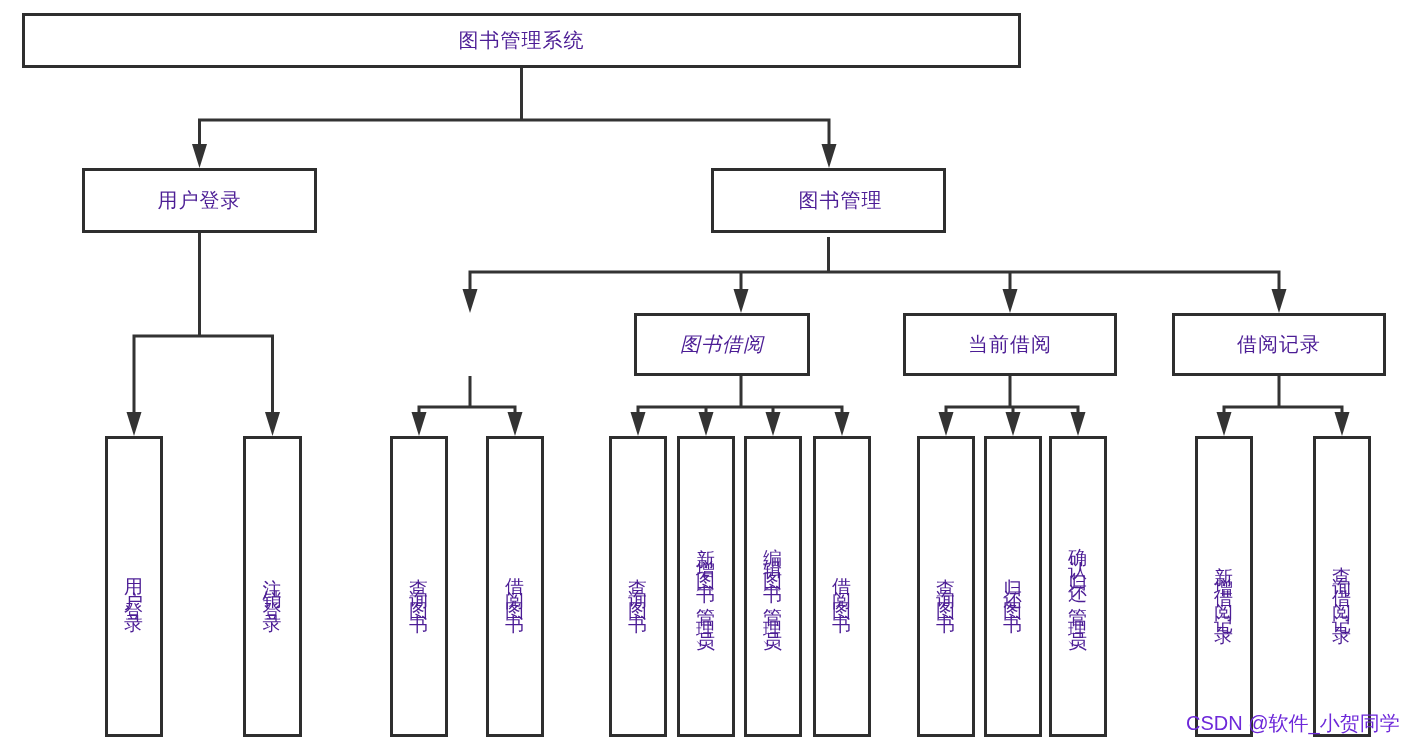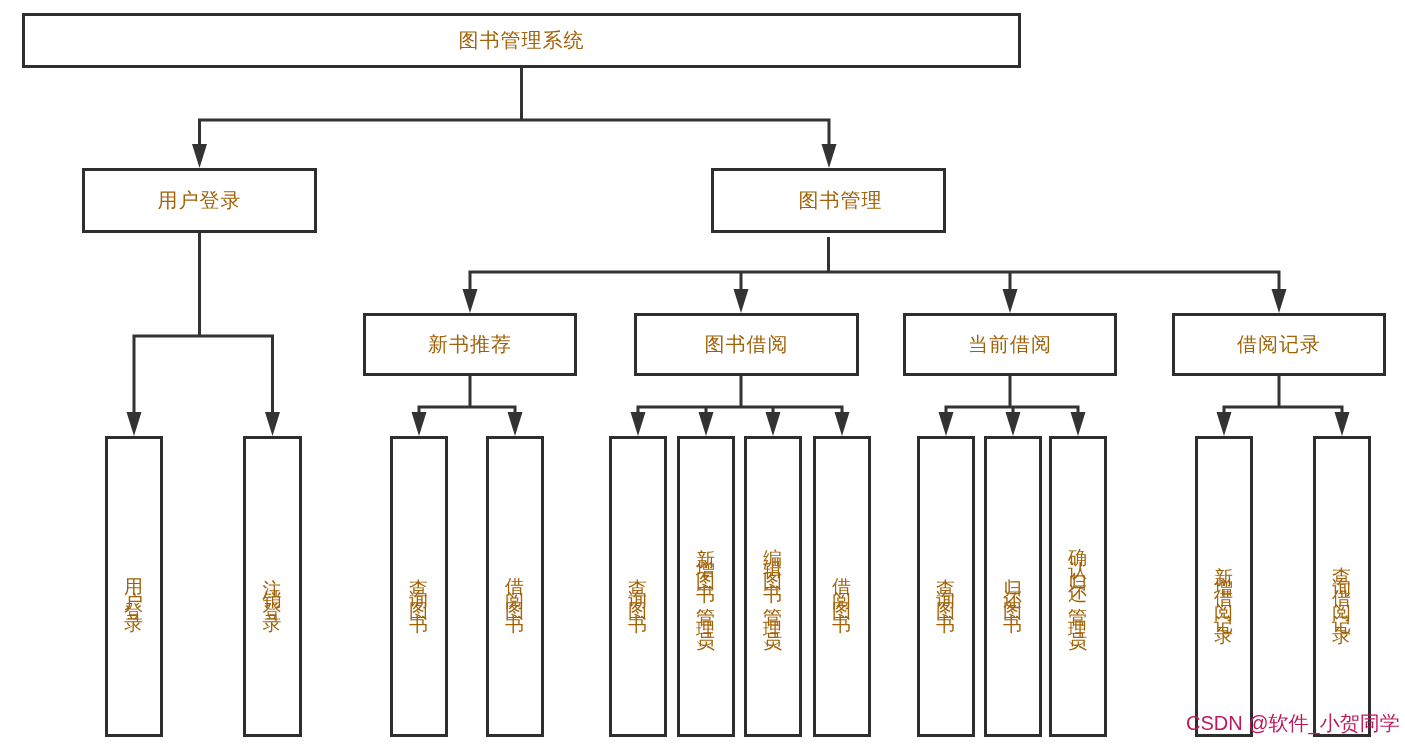--- a/index.html
+++ b/index.html
@@ -14,21 +14,21 @@
   #wires {
     position: absolute;
     left: 0; top: 0;
     width: 1405px; height: 747px;
   }
   .box {
     position: absolute;
     box-sizing: border-box;
     background: #ffffff;
     border: 3px solid #2e2e2e;
-    color: #a16207;
+    color: #4c1d95;
     display: flex;
     align-items: center;
     justify-content: center;
     text-align: center;
   }
   .box.h {
     font-size: 20px;
     letter-spacing: 1px;
     white-space: nowrap;
   }
@@ -40,21 +40,21 @@
     letter-spacing: 12px;
     white-space: nowrap;
     overflow: hidden;
   }
   .watermark {
     position: absolute;
     left: 1186px;
     top: 710px;
     width: 212px;
     font-size: 20px;
-    color: #be185d;
+    color: #6d28d9;
     white-space: nowrap;
     text-align: right;
   }
 </style>
 </head>
 <body>
 
 <div id="canvas">
 
   <svg id="wires" viewBox="0 0 1405 747" xmlns="http://www.w3.org/2000/svg">
@@ -98,22 +98,21 @@
       <polygon points="1224,436 1216.5,412 1231.5,412"></polygon>
       <polygon points="1342,436 1334.5,412 1349.5,412"></polygon>
     </g>
   </svg>
 
   <div class="box h" style="left:22px; top:13px; width:999px; height:55px;">图书管理系统</div>
 
   <div class="box h" style="left:82px; top:168px; width:235px; height:65px;">用户登录</div>
   <div class="box h" style="left:711px; top:168px; width:235px; height:65px;padding-left:24px;">图书管理</div>
 
-  <div class="box h" style="left:363px; top:313px; width:214px; height:63px;">新书推荐</div>
-  <div class="box h" style="left:634px; top:313px; width:225px; height:63px;">图书借阅</div>
+  <div class="box h" style="left:634px; top:313px; width:176px; height:63px;font-style:italic;">图书借阅</div>
   <div class="box h" style="left:1172px; top:313px; width:214px; height:63px;">借阅记录</div>
   <div class="box h" style="left:903px; top:313px; width:214px; height:63px;">当前借阅</div>
 
   <div class="box v" style="left:105px; top:436px; width:58px; height:301px;">用户登录</div>
   <div class="box v" style="left:243px; top:436px; width:59px; height:301px;">注销登录</div>
 
   <div class="box v" style="left:390px; top:436px; width:58px; height:301px;">查询图书</div>
   <div class="box v" style="left:486px; top:436px; width:58px; height:301px;">借阅图书</div>
 
   <div class="box v" style="left:609px; top:436px; width:58px; height:301px;">查询图书</div>

